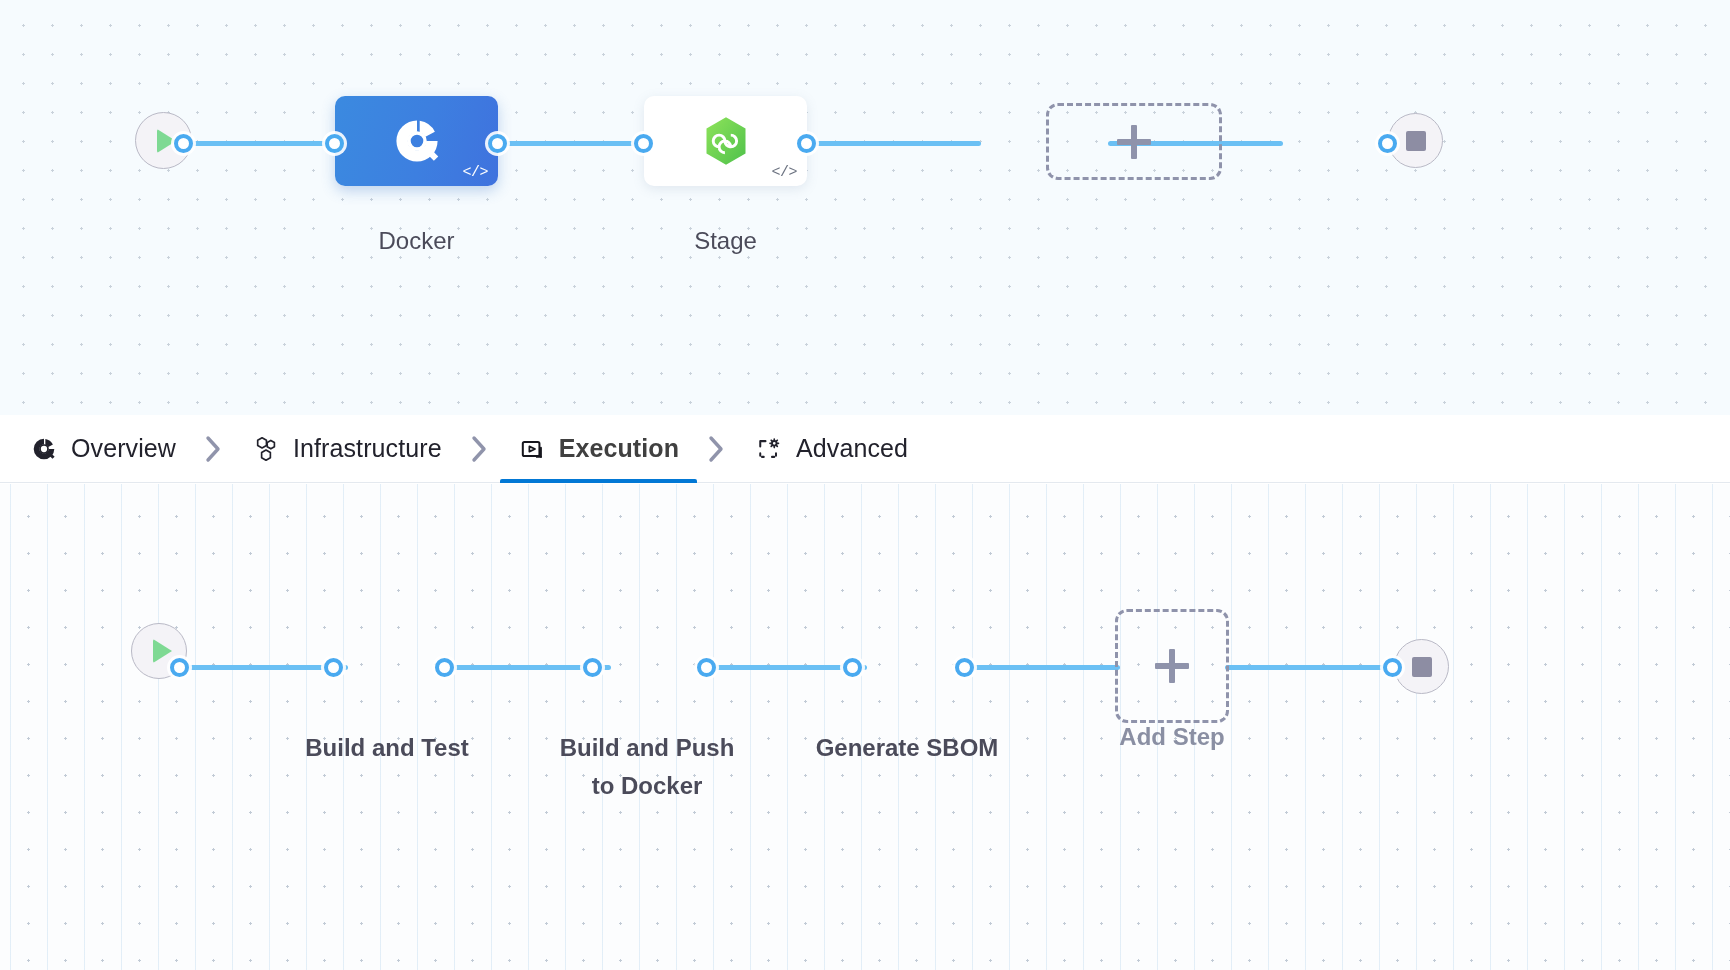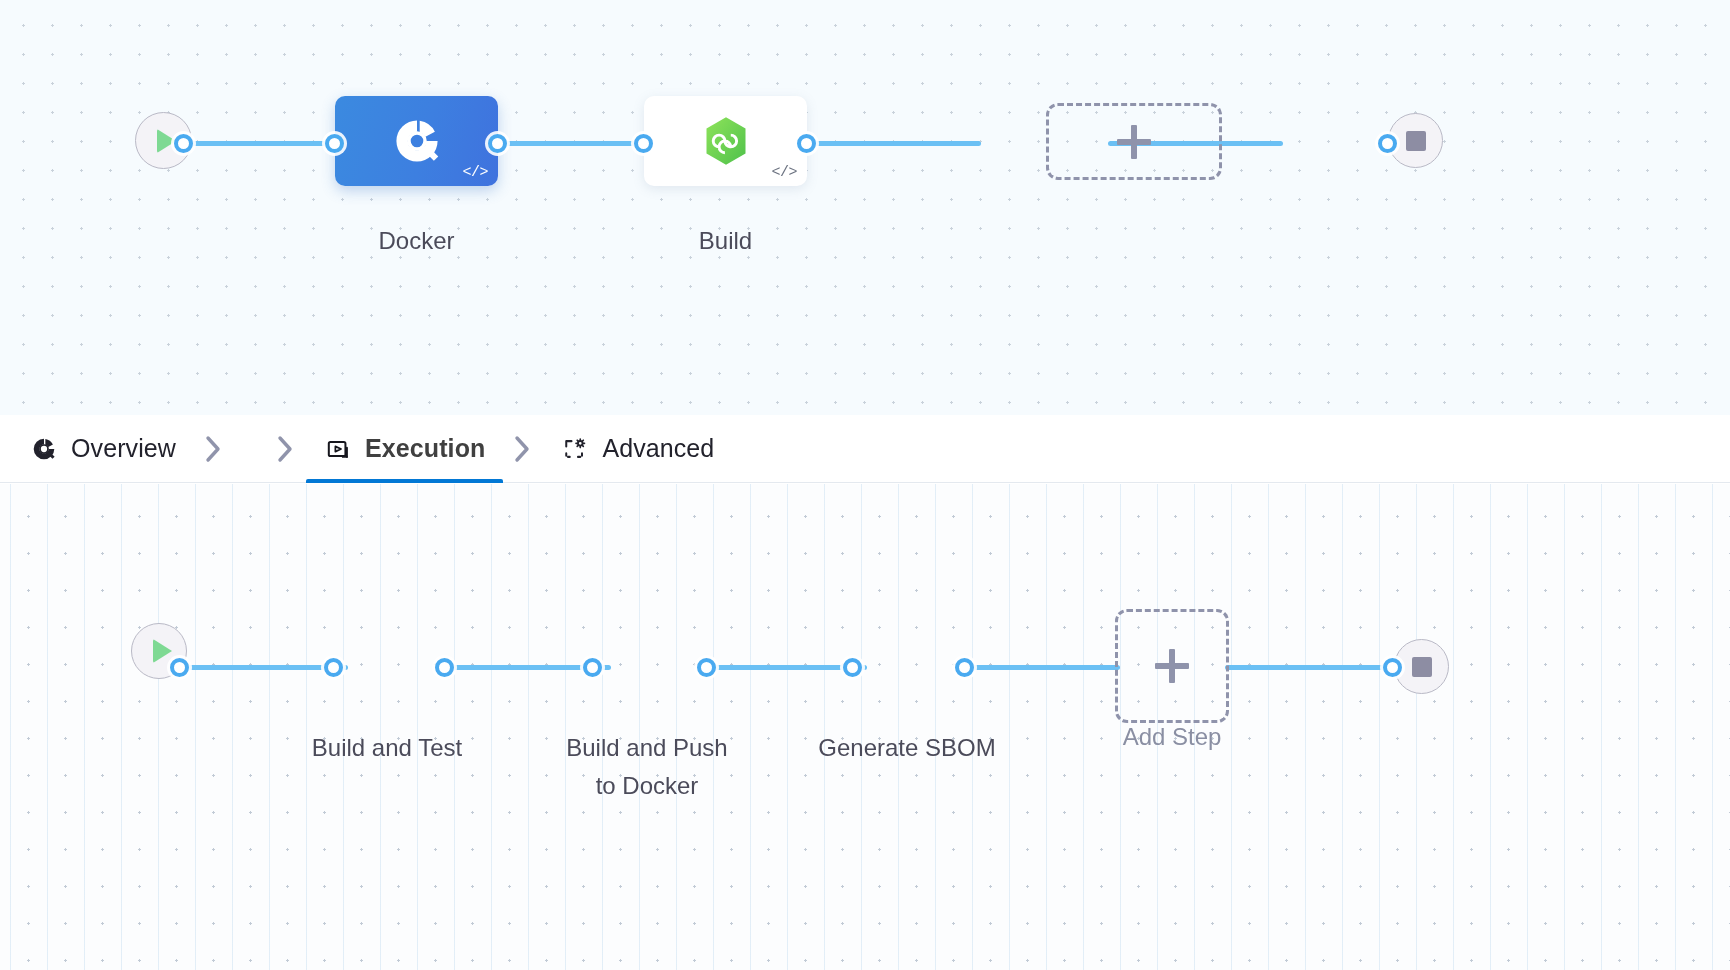--- a/index.html
+++ b/index.html
@@ -109,20 +109,21 @@
     top: 484px;
     width: 1730px;
     height: 486px;
     background-color: #fcfdfe;
     background-image:
       linear-gradient(to right, rgba(186,214,238,0.38) 1px, rgba(0,0,0,0) 1px),
       radial-gradient(circle, #c2cbd6 1.1px, rgba(0,0,0,0) 1.2px);
     background-size: 37px 100%, 37px 37px;
     background-position: 10px 0, 10px 14px;
     overflow: hidden;
+    font-weight: bold;
   }
 
   
   .edge {
     position: absolute;
     height: 5px;
     background: #6bc0f4;
     border-radius: 2.5px;
   }
   .dot {
@@ -271,21 +272,21 @@
             <stop offset="0%" stop-color="#8ee35a"></stop>
             <stop offset="100%" stop-color="#4fc14b"></stop>
           </linearGradient>
         </defs>
         <path d="M24 2 L42 12.5 L42 35.5 L24 46 L6 35.5 L6 12.5 Z" fill="url(#cdg)"></path>
         <path d="M17.6 29.4 a5.4 5.4 0 1 1 5.4 -5.4 a5.4 5.4 0 1 0 5.4 -5.4 a5.4 5.4 0 0 1 0 10.8 a5.4 5.4 0 1 0 -5.4 5.4 a5.4 5.4 0 0 1 -5.4 -5.4 Z" fill="none" stroke="#ffffff" stroke-width="2.7" stroke-linecap="round"></path>
       </svg>
       <span class="code-badge">&lt;/&gt;</span>
     </div>
     <div class="dot shadowed" style="left:797px; top:134px;"></div>
-    <div class="node-label" style="left:644px; top:222px; width:163px;">Build</div>
+    <div class="node-label" style="left:644px; top:222px; width:163px;">Stage</div>
 
     <div class="add-card" style="left:1046px; top:103px; width:176px; height:77px;">
       <span class="plus"></span>
     </div>
 
     <div class="dot shadowed" style="left:1378px; top:134px;"></div>
     <div class="terminal-node" style="left:1388px; top:113px; width:55px; height:55px;">
       <span class="stop-sq"></span>
     </div>
   </div>
@@ -303,20 +304,30 @@
       </span>
       <span class="tab-label">Overview</span>
     </div>
 
     <span class="tab-sep">
       <svg width="22" height="30" viewBox="0 0 22 30">
         <path d="M5 4 L15 15 L5 26" fill="none" stroke="#9094ab" stroke-width="3.4" stroke-linecap="round" stroke-linejoin="round"></path>
       </svg>
     </span>
 
+    <div class="tab">
+      <span class="tab-icon">
+        <svg width="28" height="28" viewBox="0 0 32 32">
+          <path d="M11.5 3.2 L16.5 6.1 L16.5 11.9 L11.5 14.8 L6.5 11.9 L6.5 6.1 Z" fill="none" stroke="#22222c" stroke-width="1.9" stroke-linejoin="round"></path>
+          <path d="M21.5 6.2 L25.6 8.6 L25.6 13.4 L21.5 15.8 L17.4 13.4 L17.4 8.6 Z" fill="none" stroke="#22222c" stroke-width="1.9" stroke-linejoin="round"></path>
+          <path d="M16 17.2 L21 20.1 L21 25.9 L16 28.8 L11 25.9 L11 20.1 Z" fill="none" stroke="#22222c" stroke-width="1.9" stroke-linejoin="round"></path>
+        </svg>
+      </span>
+      <span class="tab-label">Infrastructure</span>
+    </div>
 
     <span class="tab-sep">
       <svg width="22" height="30" viewBox="0 0 22 30">
         <path d="M5 4 L15 15 L5 26" fill="none" stroke="#9094ab" stroke-width="3.4" stroke-linecap="round" stroke-linejoin="round"></path>
       </svg>
     </span>
 
     <div class="tab active">
       <span class="tab-icon">
         <svg width="28" height="28" viewBox="0 0 32 32">

